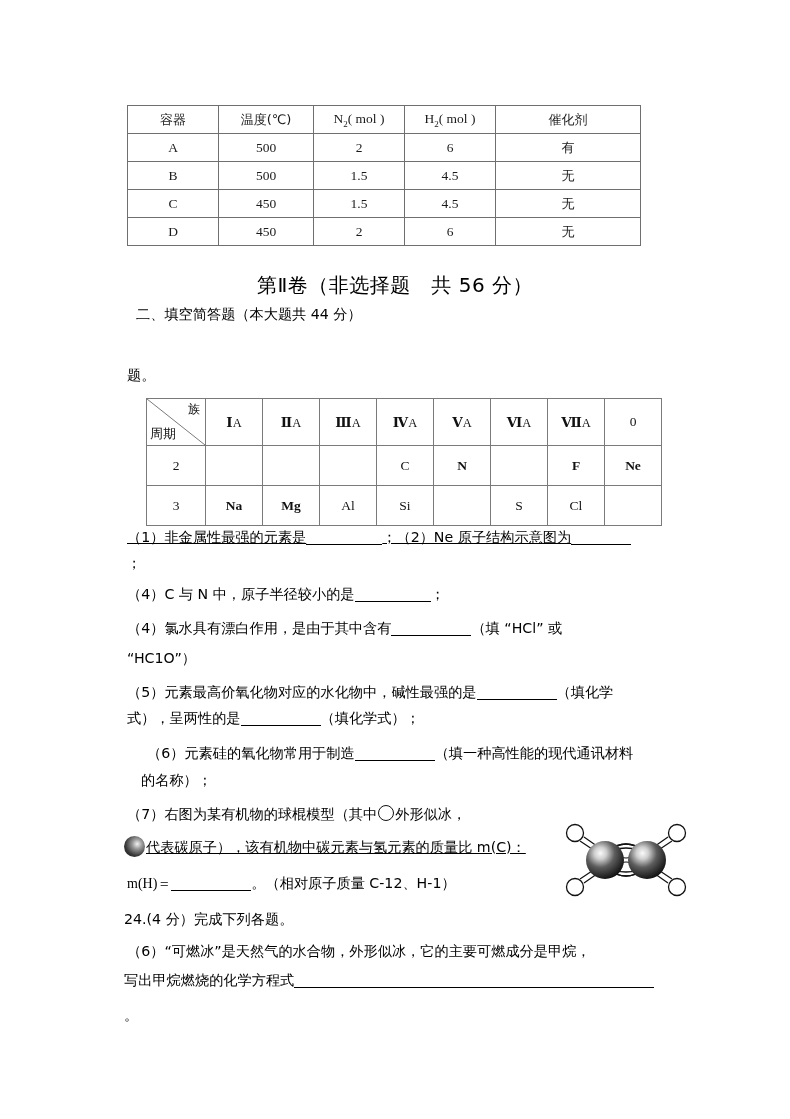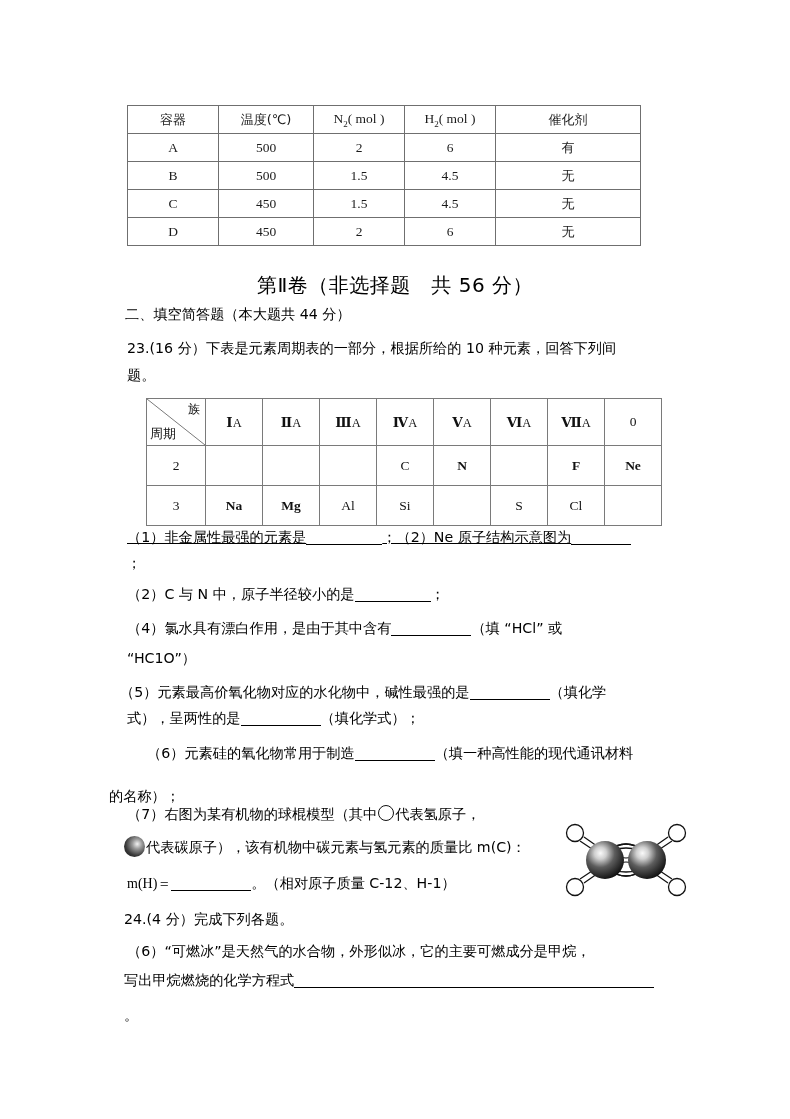--- a/index.html
+++ b/index.html
@@ -142,23 +142,22 @@
         <td>D</td>
         <td>450</td>
         <td>2</td>
         <td>6</td>
         <td class="cn">无</td>
       </tr>
     </tbody>
   </table>
 
   <div class="ctr-title">第Ⅱ卷（非选择题　共 56 分）</div>
-  <div class="para" style="left:125px;top:303px;">二、填空简答题（本大题共 44 分）</div>
-
-  <div class="para" style="left:127px;top:337px;">23.(16 分）下表是元素周期表的一部分，根据所给的 10 种元素，回答下列间</div>
+  <div class="para" style="left:136px;top:303px;">二、填空简答题（本大题共 44 分）</div>
+
   <div class="para" style="left:127px;top:364px;">题。</div>
 
   <table id="periodic-table">
     <tbody>
       <tr>
         <td class="corner">
           <div class="corner-inner">
             <svg width="58" height="46" viewBox="0 0 58 46">
               <line x1="0" y1="0" x2="58" y2="46" stroke="#7a7a7a" stroke-width="1"></line>
             </svg>
@@ -199,44 +198,44 @@
       </tr>
     </tbody>
   </table>
 
   <div class="para" style="left:127px;top:526px;text-decoration:underline;">
     <span>（1）非金属性最强的元素是</span><span class="blank" style="width:76px;"></span><span>；（2）Ne 原子结构示意图为</span><span class="blank" style="width:60px;"></span>
   </div>
   <div class="para" style="left:127px;top:552px;">；</div>
 
   <div class="para" style="left:127px;top:583px;">
-    <span>（2）C 与 N 中，原子半径较小的是</span><span class="blank" style="width:76px;"></span><span>；</span>
+    <span>（4）C 与 N 中，原子半径较小的是</span><span class="blank" style="width:76px;"></span><span>；</span>
   </div>
 
   <div class="para" style="left:127px;top:617px;">
     <span>（4）氯水具有漂白作用，是由于其中含有</span><span class="blank" style="width:80px;"></span><span>（填 “HCl” 或</span>
   </div>
   <div class="para" style="left:127px;top:647px;">“HC1O”）</div>
 
-  <div class="para" style="left:120px;top:681px;text-align:center;">
+  <div class="para" style="left:127px;top:681px;text-align:center;">
     <span>（5）元素最高价氧化物对应的水化物中，碱性最强的是</span><span class="blank" style="width:80px;"></span><span>（填化学</span>
   </div>
   <div class="para" style="left:127px;top:707px;">
     <span>式），呈两性的是</span><span class="blank" style="width:80px;"></span><span>（填化学式）；</span>
   </div>
 
   <div class="para" style="left:127px;top:742px;margin-left:20px;">
     <span>（6）元素硅的氧化物常用于制造</span><span class="blank" style="width:80px;"></span><span>（填一种高性能的现代通讯材料</span>
   </div>
-  <div class="para" style="left:109px;top:769px;margin-top:16px;">的名称）；</div>
+  <div class="para" style="left:141px;top:769px;">的名称）；</div>
 
   <div class="para" style="left:127px;top:803px;">
-    <span>（7）右图为某有机物的球棍模型（其中</span><span class="h-glyph"></span><span>代表氢原子，</span>
-  </div>
-  <div class="para" style="left:123px;top:836px;">
+    <span>（7）右图为某有机物的球棍模型（其中</span><span class="h-glyph"></span><span>外形似冰，</span>
+  </div>
+  <div class="para" style="left:123px;top:836px;text-decoration:underline;">
     <span class="c-glyph"></span><span>代表碳原子），该有机物中碳元素与氢元素的质量比 m(C)：</span>
   </div>
   <div class="para" style="left:127px;top:872px;">
     <span class="serifnum">m(H)＝</span><span class="blank" style="width:80px;"></span><span>。（相对原子质量 C-12、H-1）</span>
   </div>
 
   <div id="ethylene-model">
     <svg width="132" height="88" viewBox="0 0 132 88">
       <defs>
         <radialGradient id="cgrad" cx="38%" cy="32%" r="72%">

